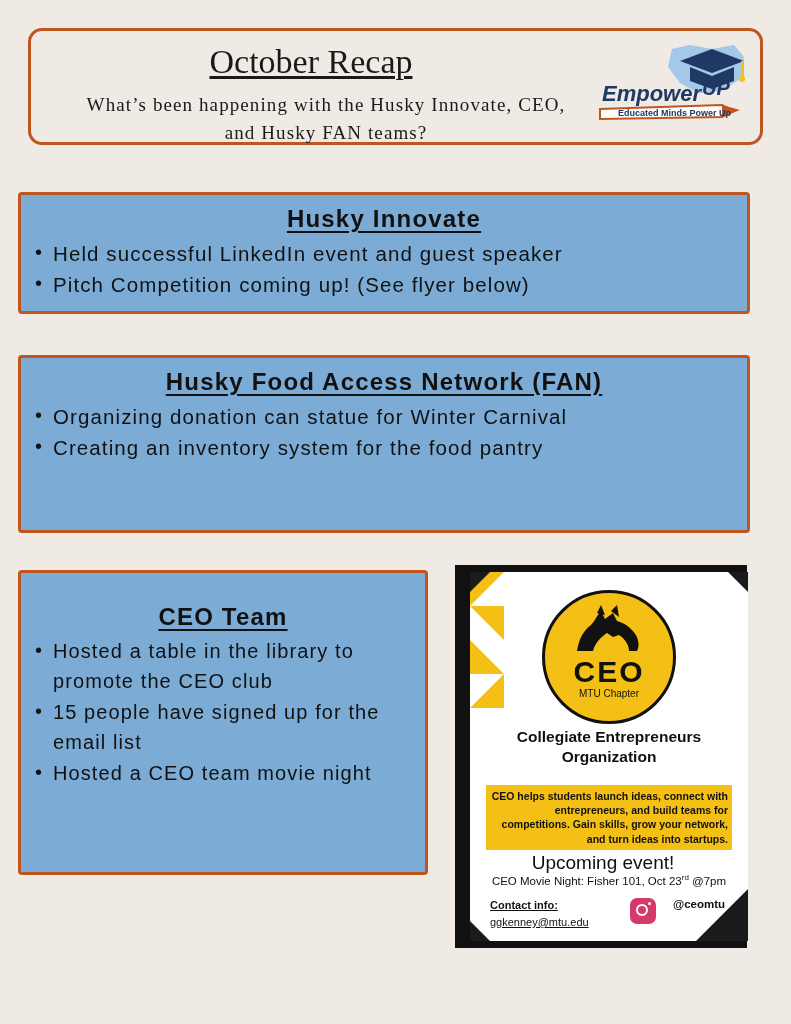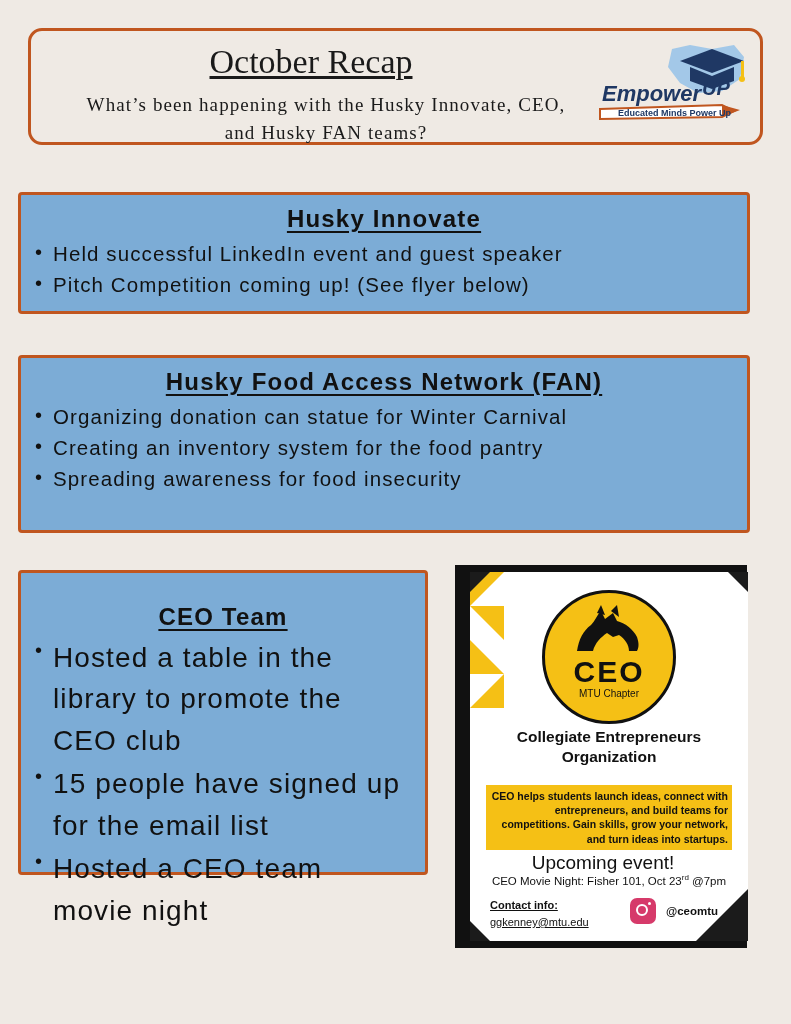--- a/index.html
+++ b/index.html
@@ -98,21 +98,21 @@
     left: -18px;
     top: -1px;
     font-size: 20px;
   }
 
   #card-innovate { left: 18px; top: 192px; width: 732px; height: 122px; }
   #card-fan      { left: 18px; top: 355px; width: 732px; height: 178px; }
   #card-ceo      { left: 18px; top: 570px; width: 410px; height: 305px; }
 
   #card-ceo .card-title { margin-top: 30px; }
-  #card-ceo ul.bullets li { font-size: 28px; line-height: 1.48; }
+  #card-ceo ul.bullets li { font-size: 20px; line-height: 1.48; }
 
   
   .flyer {
     position: absolute;
     left: 455px;
     top: 565px;
     width: 292px;
     height: 383px;
     background: #111;
     box-sizing: border-box;
@@ -240,22 +240,21 @@
     top: 344px;
     font-size: 11px;
     text-decoration: underline;
     color: #111;
   }
   .ig-wrap {
     position: absolute;
     left: 160px;
     top: 326px;
     display: flex;
-    align-items: center;
-    gap: 10px;
+    gap: 17px;
   }
   .ig-icon {
     width: 26px;
     height: 26px;
     border-radius: 7px;
     background: #d63a6a;
     position: relative;
   }
   .ig-icon::after {
     content: "";
@@ -311,21 +310,20 @@
     <li>Held successful LinkedIn event and guest speaker</li>
     <li>Pitch Competition coming up! (See flyer below)</li>
   </ul>
 </div>
 
 <div class="card" id="card-fan">
   <div class="card-title">Husky Food Access Network (FAN)</div>
   <ul class="bullets">
     <li>Organizing donation can statue for Winter Carnival</li>
     <li>Creating an inventory system for the food pantry</li>
-    <li>Spreading awareness for food insecurity</li>
   </ul>
 </div>
 
 <div class="card" id="card-ceo">
   <div class="card-title">CEO Team</div>
   <ul class="bullets">
     <li>Hosted a table in the library to promote the CEO club</li>
     <li>15 people have signed up for the email list</li>
     <li>Hosted a CEO team movie night</li>
   </ul>

